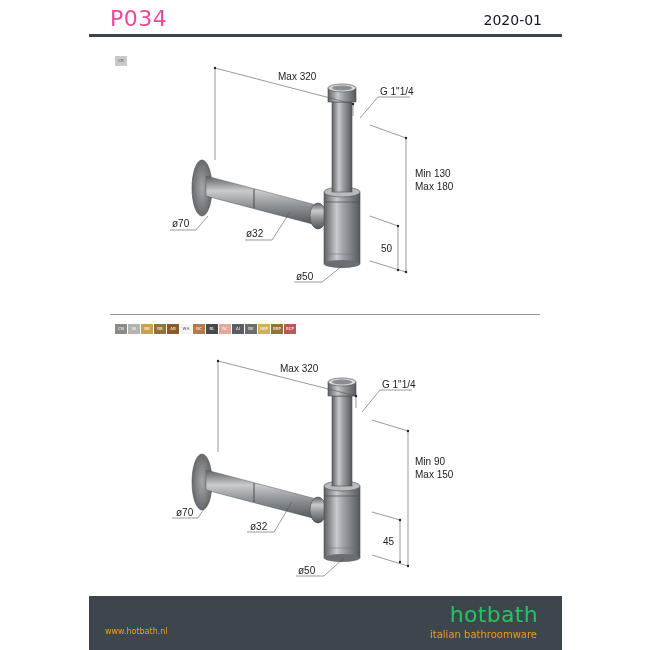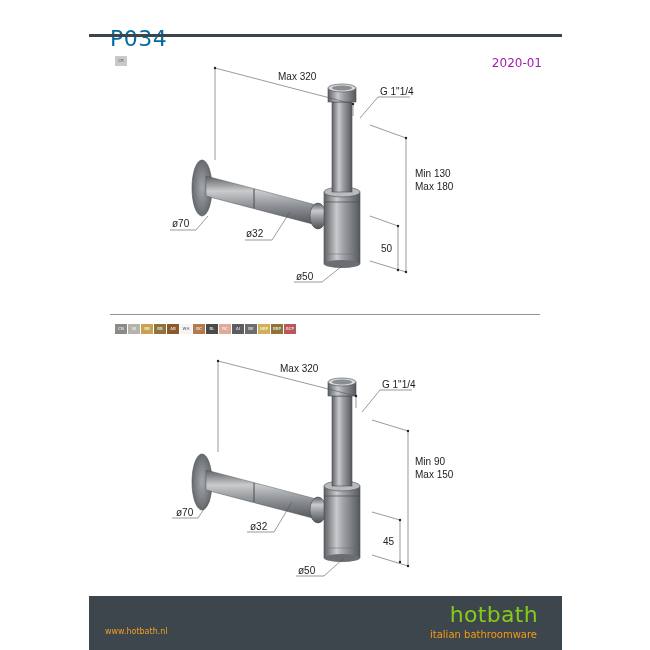--- a/index.html
+++ b/index.html
@@ -1,33 +1,33 @@
 <!DOCTYPE html>
 <html><head>
 <meta charset="utf-8">
 <style>
   * { box-sizing: border-box; margin: 0; padding: 0; }
   html, body { width: 650px; height: 650px; background: #ffffff; overflow: hidden; }
   body { position: relative; font-family: "Liberation Sans", sans-serif; color: #333; }
 
-  .page-title { position: absolute; left: 110px; top: 6px; font-size: 22px; color: #0369a1; font-family: "DejaVu Sans", sans-serif; letter-spacing: 0.5px; margin-top: 20px; }
-  .page-date { position: absolute; right: 108px; top: 12px; font-size: 12px; color: #a21caf; font-family: "DejaVu Sans", sans-serif; margin-top: 44px; }
+  .page-title { position: absolute; left: 110px; top: 6px; font-size: 22px; color: #ec4899; font-family: "DejaVu Sans", sans-serif; letter-spacing: 0.5px; }
+  .page-date { position: absolute; right: 108px; top: 12px; font-size: 14px; color: #0f172a; font-family: "DejaVu Sans", sans-serif; }
   .header-rule { position: absolute; left: 89px; top: 34px; width: 473px; height: 3px; background: #3d454c; }
   .mid-rule { position: absolute; left: 110px; top: 314px; width: 430px; height: 1px; background: #8d969c; }
 
   .swatch-single { position: absolute; left: 115px; top: 56px; }
   .swatches { position: absolute; left: 115px; top: 324px; display: flex; gap: 1px; }
   .swatch { width: 12px; height: 10px; font-size: 4px; line-height: 10px; text-align: center; color: #fff; font-family: "DejaVu Sans", sans-serif; }
 
   .diagram { position: absolute; left: 0; top: 0; width: 650px; height: 650px; }
   .diagram text { font-family: "Liberation Sans", sans-serif; font-size: 10px; fill: #222; }
 
   .footer { position: absolute; left: 89px; top: 596px; width: 473px; height: 54px; background: #3e464d; }
   .footer-url { position: absolute; left: 16px; top: 31px; font-size: 8px; color: #f0a020; font-family: "DejaVu Sans", sans-serif; }
-  .footer-brand { position: absolute; right: 24px; top: 6px; font-size: 22px; color: #84cc16; font-family: "DejaVu Sans", sans-serif; letter-spacing: 0.3px; }
+  .footer-brand { position: absolute; right: 24px; top: 6px; font-size: 22px; color: #22c55e; font-family: "DejaVu Sans", sans-serif; letter-spacing: 0.3px; }
   .footer-tagline { position: absolute; right: 25px; top: 33px; font-size: 10px; color: #f49b11; font-family: "DejaVu Sans", sans-serif; }
 </style>
 </head>
 <body>
 
 <div class="page-title">P034</div>
 <div class="page-date">2020-01</div>
 <div class="header-rule"></div>
 
 <div class="swatch-single">

